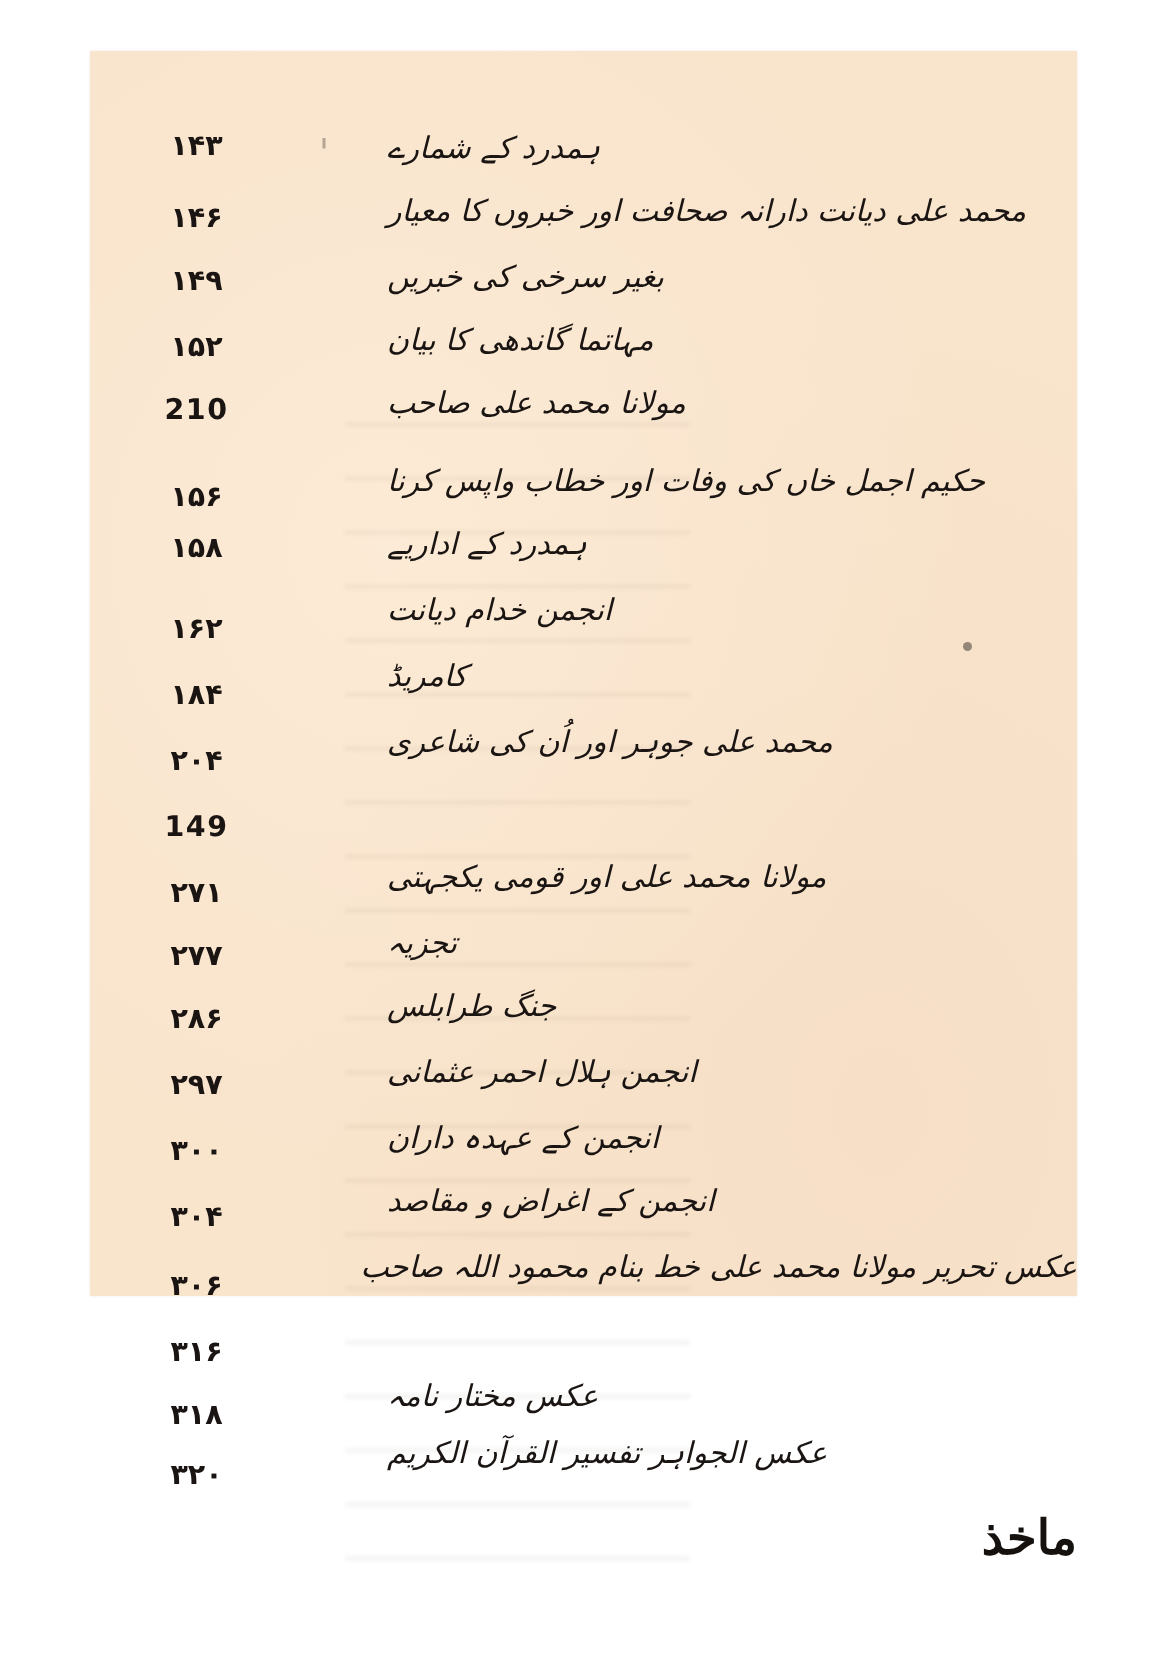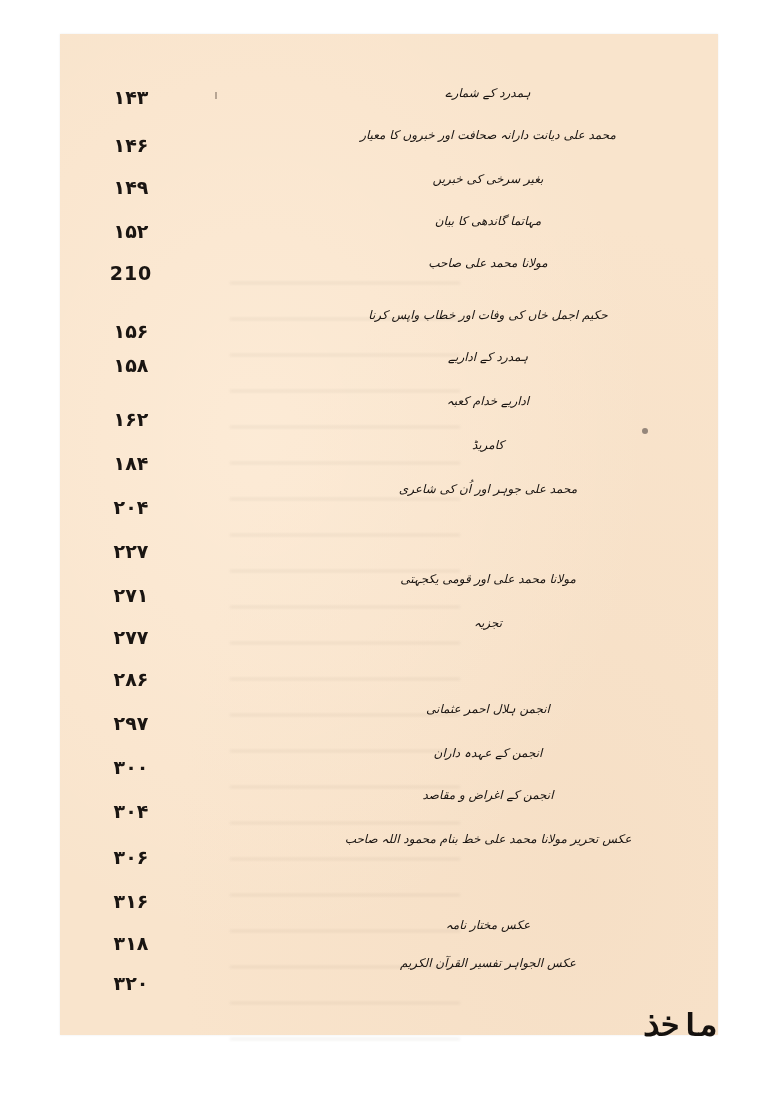--- a/index.html
+++ b/index.html
@@ -12,21 +12,21 @@
     height: 1108px;
     position: relative;
     overflow: hidden;
     font-family: "DejaVu Sans", sans-serif;
   }
   .page {
     position: absolute;
     left: 60px;
     top: 34px;
     width: 658px;
-    height: 1001px;
+    height: 830px;
     background: #f9e4cc;
     background-image:
       radial-gradient(ellipse at 30% 40%, rgba(255,240,222,0.55) 0%, rgba(249,228,204,0) 60%),
       radial-gradient(ellipse at 80% 85%, rgba(240,214,186,0.35) 0%, rgba(249,228,204,0) 55%);
     box-shadow: 0 0 2px rgba(0,0,0,0.08);
   }
   .toc {
     position: absolute;
     left: 0;
     top: 0;
@@ -48,36 +48,36 @@
     font-weight: bold;
     font-size: 19px;
     color: #1a1512;
     direction: rtl;
     letter-spacing: 1px;
   }
   .title {
     position: absolute;
     right: 0;
     width: 460px;
-    text-align: center;
+    text-align: left;
     direction: rtl;
     font-family: "DejaVu Sans", sans-serif;
-    font-size: 12px;
+    font-size: 20px;
     font-style: italic;
     color: #1a1512;
     white-space: nowrap;
   }
   .heading {
     position: absolute;
     right: 0;
     top: 972px;
     width: 400px;
     text-align: right;
     direction: rtl;
-    font-family: Liberation Mono, monospace;
+    font-family: Liberation Sans, sans-serif;
     font-weight: bold;
     font-size: 32px;
     color: #15110e;
   }
   .tick {
     position: absolute;
     left: 155px;
     top: 58px;
     width: 2px;
     height: 7px;
@@ -138,43 +138,44 @@
     <div class="row" style="top:266px">
       <span class="num" style="top:20px">۱۵۶</span>
       <span class="title" style="top:8px">حکیم اجمل خاں کی وفات اور خطاب واپس کرنا</span>
     </div>
     <div class="row" style="top:316px">
       <span class="num" style="top:4px">۱۵۸</span>
       <span class="title">ہمدرد کے اداریے</span>
     </div>
     <div class="row" style="top:360px">
       <span class="num" style="top:14px">۱۶۲</span>
-      <span class="title">اداریے خدام کعبہ</span>
+      <span class="title">انجمن خدام دیانت</span>
     </div>
     <div class="row" style="top:404px">
       <span class="num" style="top:14px">۱۸۴</span>
       <span class="title">کامریڈ</span>
     </div>
     <div class="row" style="top:448px">
       <span class="num" style="top:14px">۲۰۴</span>
       <span class="title">محمد علی جوہر اور اُن کی شاعری</span>
     </div>
     <div class="row" style="top:494px">
-      <span class="num" style="top:12px">۲۲۷</span>
+      <span class="num" style="top:12px">149</span>
     </div>
     <div class="row" style="top:538px">
       <span class="num" style="top:12px">۲۷۱</span>
       <span class="title">مولانا محمد علی اور قومی یکجہتی</span>
     </div>
     <div class="row" style="top:582px">
       <span class="num" style="top:10px">۲۷۷</span>
       <span class="title">تجزیہ</span>
     </div>
     <div class="row" style="top:624px">
       <span class="num" style="top:10px">۲۸۶</span>
+      <span class="title">جنگ طرابلس</span>
     </div>
     <div class="row" style="top:668px">
       <span class="num" style="top:10px">۲۹۷</span>
       <span class="title">انجمن ہلال احمر عثمانی</span>
     </div>
     <div class="row" style="top:712px">
       <span class="num" style="top:10px">۳۰۰</span>
       <span class="title">انجمن کے عہدہ داران</span>
     </div>
     <div class="row" style="top:754px">

